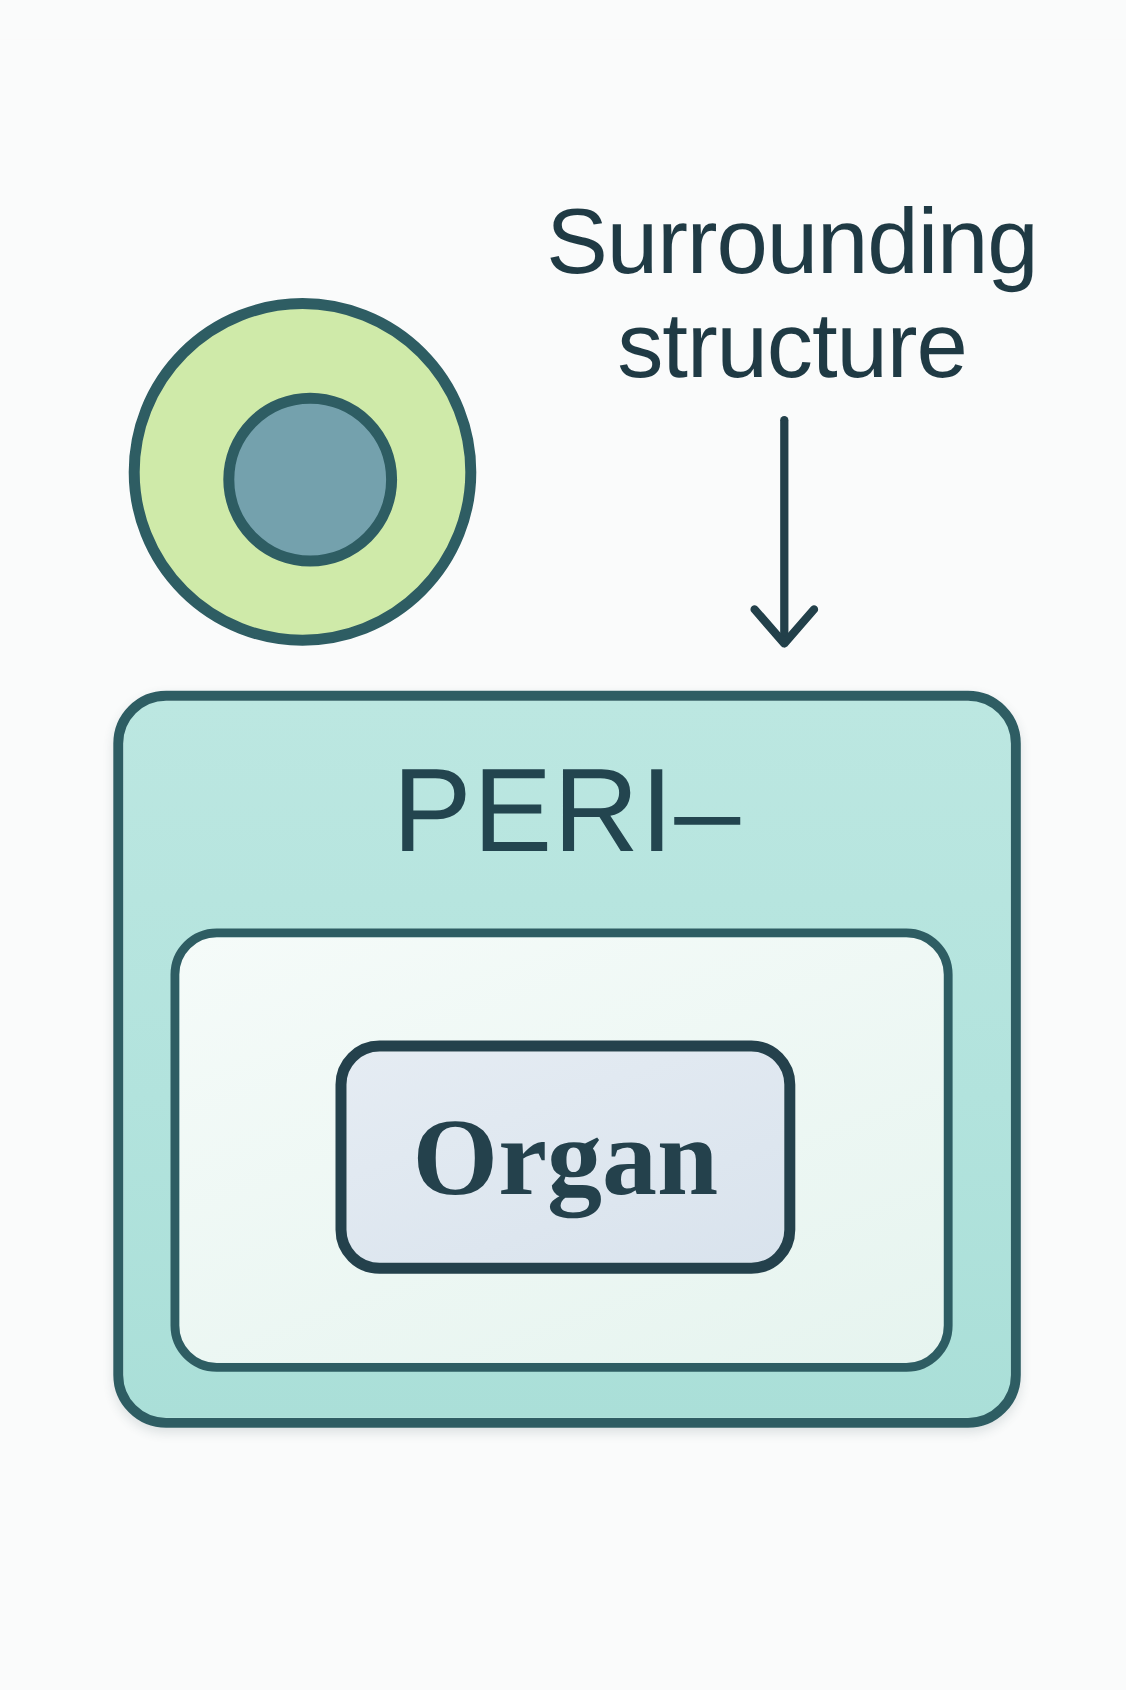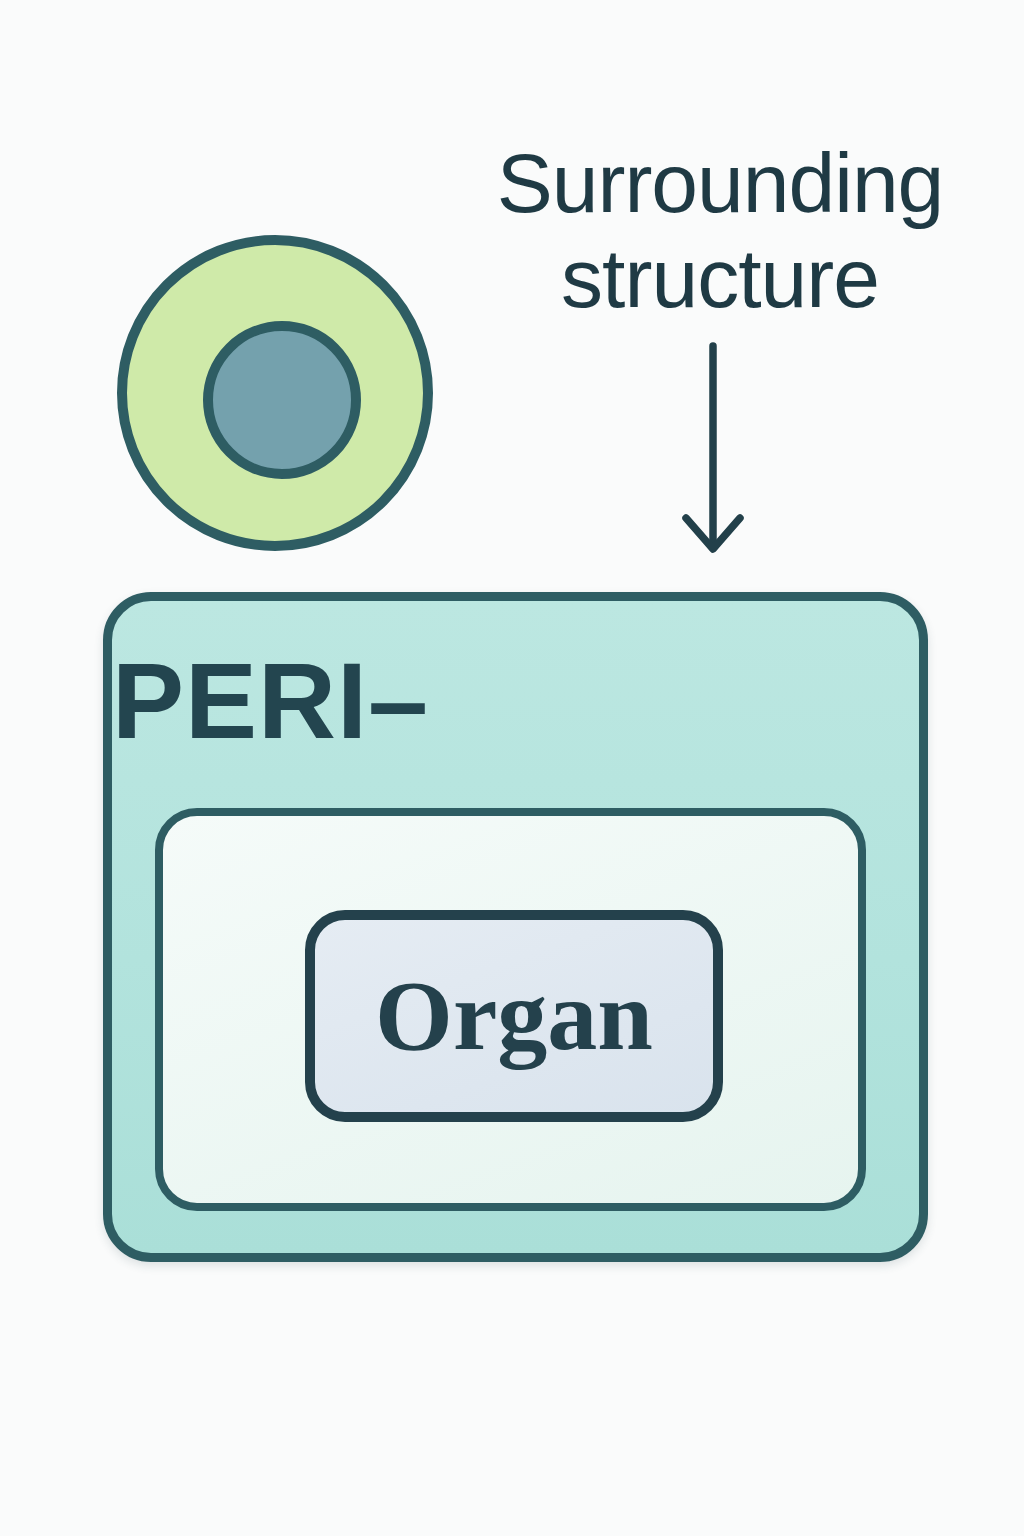--- a/index.html
+++ b/index.html
@@ -7,20 +7,21 @@
     padding: 0;
     background: var(--page-bg, #fafbfb);
     font-family: "Liberation Sans", "DejaVu Sans", sans-serif;
   }
   .canvas {
     position: relative;
     width: 1024px;
     height: 1372px;
     overflow: hidden;
     background: var(--page-bg, #fafbfb);
+    margin-top: 36px;
   }
   .title {
     position: absolute;
     left: 440px;
     top: 136px;
     width: 560px;
     text-align: center;
     font-size: 84px;
     font-weight: 500;
     letter-spacing: -1px;
@@ -51,23 +52,23 @@
     border: 9px solid var(--outline, #2e5d63);
     border-radius: 48px;
     background: linear-gradient(180deg, #bce7e1 0%, var(--outer-fill, #b2e3dd) 55%, #aadfd8 100%);
     box-shadow: 0 4px 10px rgba(40, 70, 75, 0.14);
   }
   .peri-label {
     position: absolute;
     left: 0;
     right: 0;
     top: 46px;
-    text-align: left;
+    text-align: center;
     font-size: 108px;
-    font-weight: 700;
+    font-weight: 400;
     letter-spacing: 1px;
     line-height: 1;
     color: var(--label-text, #23454f);
   }
   .inner-box {
     position: absolute;
     left: 43px;
     top: 207px;
     width: 711px;
     height: 403px;

